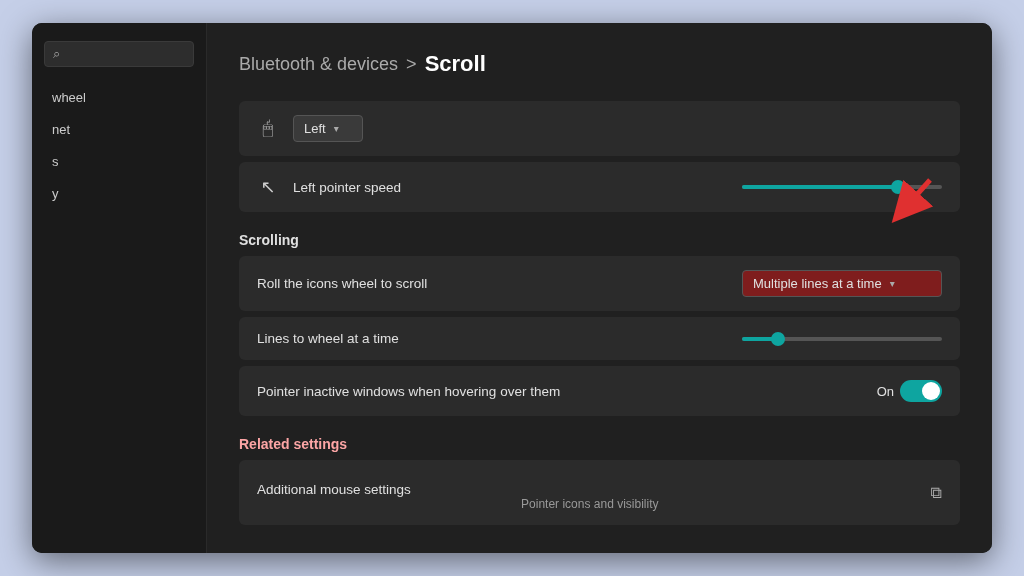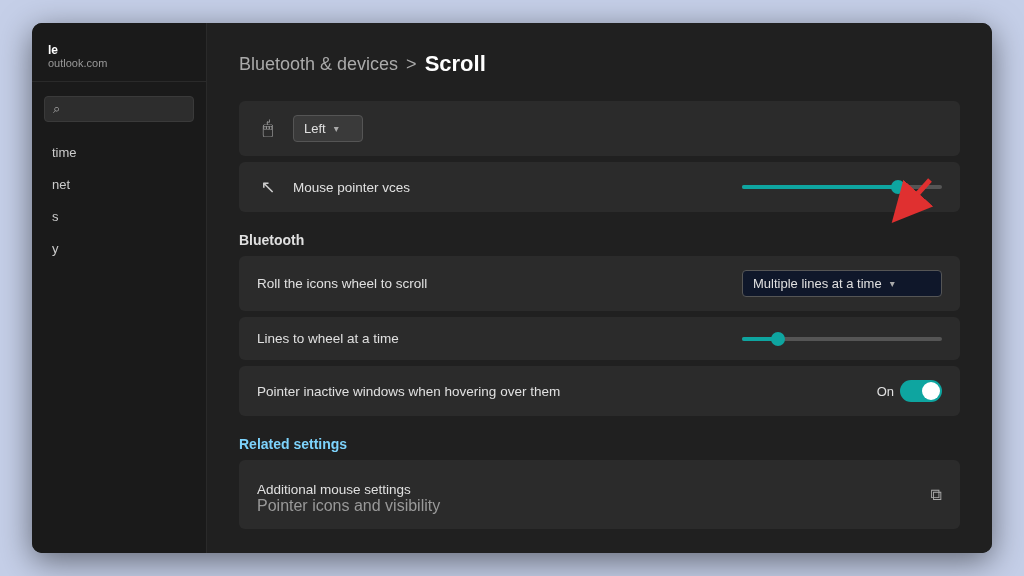--- a/index.html
+++ b/index.html
@@ -221,21 +221,21 @@
       background: #fff;
       border-radius: 50%;
       position: absolute;
       top: 2px;
       right: 2px;
       transition: right 0.2s;
     }
 
     
     .related-section-header {
-      color: #7dd3fc;
+      color: #fca5a5;
       font-size: 14px;
       font-weight: 600;
       padding: 14px 0 8px;
     }
 
     .related-row {
       background: #2b2b2b;
       border-radius: 6px;
       padding: 14px 18px;
       display: flex;
@@ -248,35 +248,36 @@
     }
 
     .related-row-title {
       color: #e0e0e0;
       font-size: 13.5px;
       margin-top: 8px;
     }
 
     .related-row-subtitle {
       color: #999;
-      font-size: 16px;
+      font-size: 12px;
+      text-align: center;
     }
 
     .external-icon {
       color: #aaa;
       font-size: 16px;
     }
 
     .setting-row-wrapper {
       position: relative;
     }
 
     
     .dropdown-wide {
-      background: #0f172a;
+      background: #7f1d1d;
       border: 1px solid #555;
       border-radius: 4px;
       padding: 5px 10px;
       color: #e0e0e0;
       font-size: 13px;
       display: flex;
       align-items: center;
       gap: 8px;
       cursor: pointer;
       min-width: 200px;
@@ -287,31 +288,27 @@
       font-size: 13px;
       margin-right: 6px;
     }
   </style>
 </head>
 <body>
 
 <div class="window">
 
   <div class="sidebar">
-    <div class="sidebar-profile">
-      <div class="sidebar-profile-name">le</div>
-      <div class="sidebar-profile-email">outlook.com</div>
-    </div>
     <div class="sidebar-search">
       <div class="sidebar-search-box">
         <span class="search-icon-char">⌕</span>
       </div>
     </div>
     <div class="sidebar-items">
-      <div class="sidebar-item">time</div>
+      <div class="sidebar-item">wheel</div>
       <div class="sidebar-item">net</div>
       <div class="sidebar-item">s</div>
       <div class="sidebar-item">y</div>
     </div>
   </div>
 
   <div class="main">
 
     <div class="breadcrumb">
       <span class="breadcrumb-parent">Bluetooth &amp; devices</span>
@@ -325,42 +322,42 @@
         <div class="dropdown">
           <span>Left</span>
           <span class="dropdown-arrow">▾</span>
         </div>
       </div>
     </div>
 
     <div class="setting-row-wrapper">
       <div class="setting-row">
         <span class="setting-icon">↖</span>
-        <span class="setting-label">Mouse pointer vces</span>
+        <span class="setting-label">Left pointer speed</span>
         <div class="setting-control">
           <div class="slider-container">
             <div class="slider-track">
               <div class="slider-fill" style="width: 78%;"></div>
               <div class="slider-thumb" style="left: calc(78% - 7px);"></div>
             </div>
           </div>
         </div>
       </div>
 
       <svg style="position:absolute; right: 20px; top: 8px; width: 70px; height: 60px; pointer-events:none; z-index:10;" viewBox="0 0 70 60">
         <defs>
           <marker id="arrowhead" markerWidth="8" markerHeight="8" refX="4" refY="4" orient="auto">
             <polygon points="0 0, 8 4, 0 8" fill="#e03030"></polygon>
           </marker>
         </defs>
         <line x1="60" y1="10" x2="35" y2="38" stroke="#e03030" stroke-width="5" marker-end="url(#arrowhead)"></line>
       </svg>
     </div>
 
-    <div class="section-header">Bluetooth</div>
+    <div class="section-header">Scrolling</div>
 
     <div class="setting-row">
       <span class="setting-label">Roll the icons wheel to scroll</span>
       <div class="setting-control">
         <div class="dropdown-wide">
           <span>Multiple lines at a time</span>
           <span class="dropdown-arrow">▾</span>
         </div>
       </div>
     </div>

